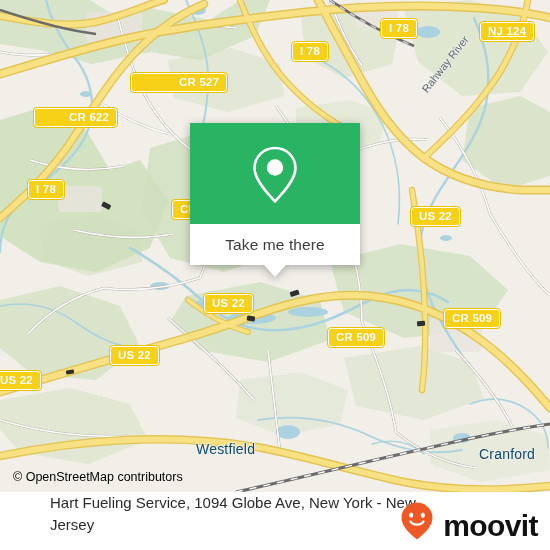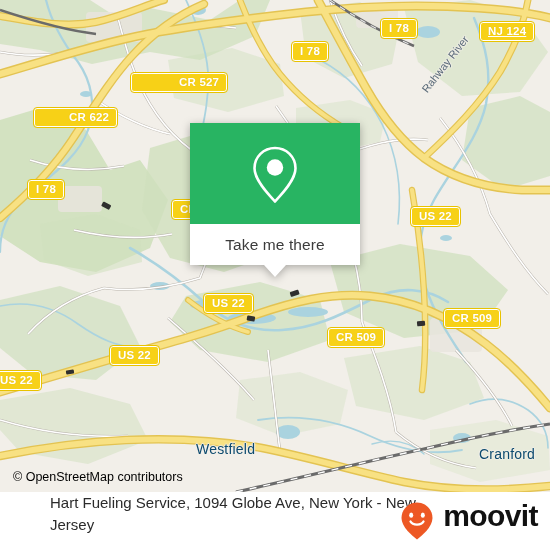--- a/index.html
+++ b/index.html
@@ -146,21 +146,21 @@
     font-size: 15px;
     line-height: 22px;
     font-family: "Liberation Sans", sans-serif;
     margin-left: 44px;
   }
   #brand-logo {
     position: absolute;
     right: 12px;
     top: 9px;
     display: flex;
-    align-items: flex-start;
+    align-items: flex-end;
     gap: 9px;
   }
   #brand-text {
     color: #111111;
     font-size: 30px;
     font-weight: bold;
     letter-spacing: -0.6px;
     font-family: "Liberation Sans", sans-serif;
     line-height: 30px;
   }

